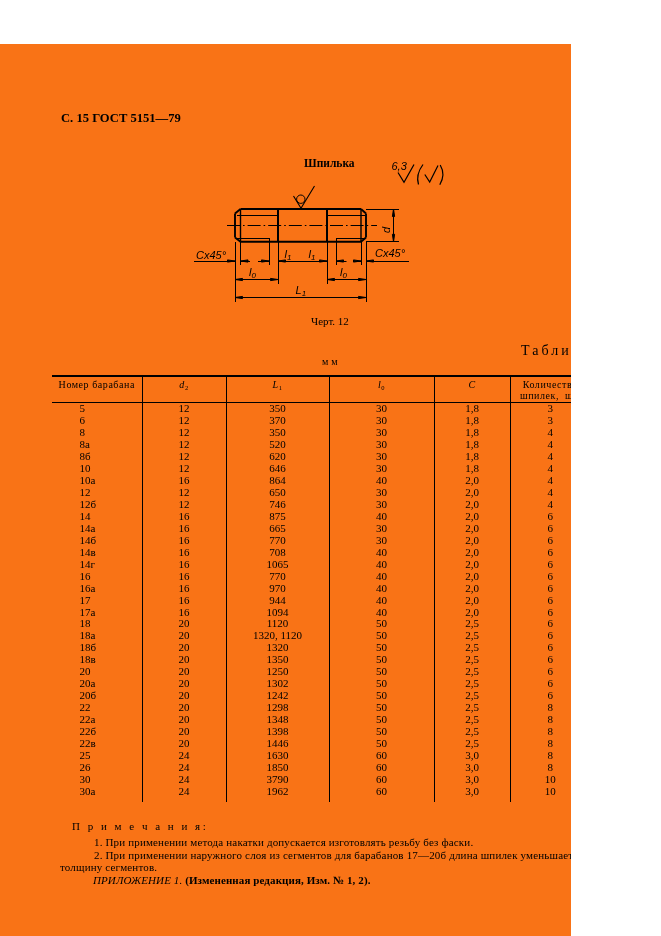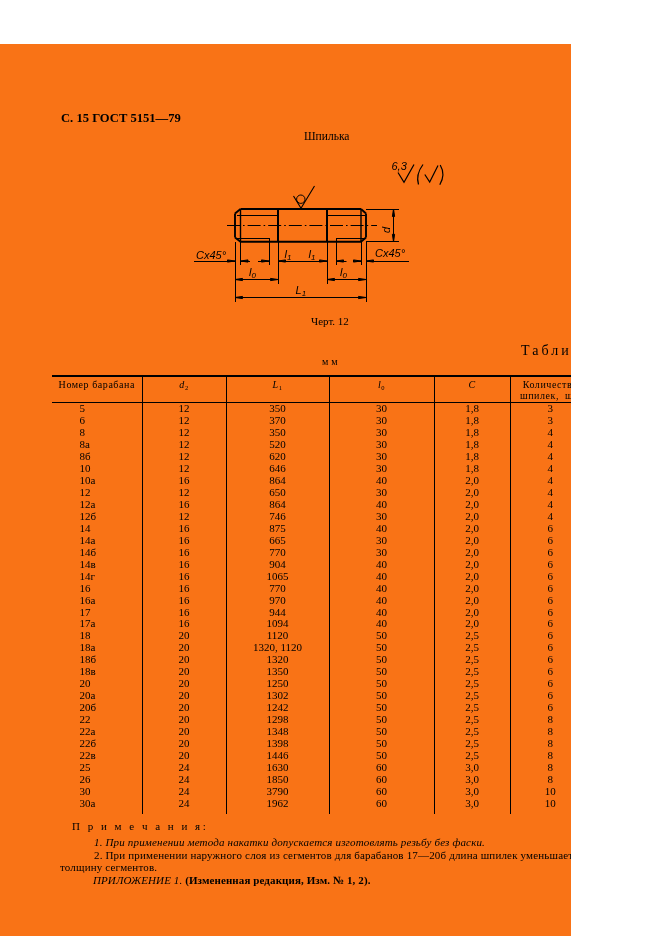--- a/index.html
+++ b/index.html
@@ -16,21 +16,21 @@
 table.t tbody tr:last-child td{height:16.5px;vertical-align:top;}
 table.t td.c1{text-align:left;padding-left:27.5px;}
 sub.s{font-size:6.5px;vertical-align:baseline;position:relative;top:2.5px;}
 </style>
 </head>
 <body>
 <div id="page">
 
 <div class="abs" style="left:61px;top:66.5px;font-size:12.6px;font-weight:bold;">С. 15 ГОСТ 5151—79</div>
 
-<div class="abs" style="left:304px;top:86px;font-size:11.5px;font-weight:normal;">Шпилька</div>
+<div class="abs" style="left:304px;top:113px;font-size:11.5px;font-weight:bold;">Шпилька</div>
 
 <svg class="abs" style="left:0;top:0;" width="661" height="300" viewBox="0 0 661 300" fill="none" stroke="#000" stroke-width="1">
 
  <g>
   <text x="391.5" y="126" font-family="Liberation Sans" font-style="italic" font-size="11" fill="#000" stroke="none">6,3</text>
   <polyline points="398,128.5 404,138.3 414,120.5" stroke-width="1.2"></polyline>
  </g>
 
  <g stroke-width="1.2">
   <path d="M 423,120.5 Q 415.5,130.5 418.5,140.5"></path>
@@ -230,28 +230,20 @@
         </tr>
 <tr>
           <td class="c1">12</td>
           <td>12</td>
           <td>650</td>
           <td>30</td>
           <td>2,0</td>
           <td>4</td>
         </tr>
 <tr>
-          <td class="c1">12а</td>
-          <td>16</td>
-          <td>864</td>
-          <td>40</td>
-          <td>2,0</td>
-          <td>4</td>
-        </tr>
-<tr>
           <td class="c1">12б</td>
           <td>12</td>
           <td>746</td>
           <td>30</td>
           <td>2,0</td>
           <td>4</td>
         </tr>
 <tr>
           <td class="c1">14</td>
           <td>16</td>
@@ -272,21 +264,21 @@
           <td class="c1">14б</td>
           <td>16</td>
           <td>770</td>
           <td>30</td>
           <td>2,0</td>
           <td>6</td>
         </tr>
 <tr>
           <td class="c1">14в</td>
           <td>16</td>
-          <td>904</td>
+          <td>708</td>
           <td>40</td>
           <td>2,0</td>
           <td>6</td>
         </tr>
 <tr>
           <td class="c1">14г</td>
           <td>16</td>
           <td>1065</td>
           <td>40</td>
           <td>2,0</td>
@@ -442,19 +434,19 @@
           <td>1962</td>
           <td>60</td>
           <td>3,0</td>
           <td>10</td>
         </tr>
 </tbody>
 </table>
 
 <div class="abs" style="left:72px;top:776px;font-size:11px;letter-spacing:2.5px;">П р и м е ч а н и я:</div>
 
-<div class="abs" style="left:94px;top:792px;font-size:11px;letter-spacing:0.16px;font-style:italic;">1. При применении метода накатки допускается изготовлять резьбу без фаски.</div>
+<div class="abs" style="left:94px;top:792px;font-size:11px;letter-spacing:0.16px;">1. При применении метода накатки допускается изготовлять резьбу без фаски.</div>
 
 <div class="abs" style="left:60px;top:804.5px;font-size:11px;letter-spacing:0.17px;width:545px;white-space:normal;text-indent:34px;line-height:12.6px;">2. При применении наружного слоя из сегментов для барабанов 17—20б длина шпилек уменьшается на толщину сегментов.</div>
 
 <div class="abs" style="left:93px;top:830px;font-size:11px;letter-spacing:0.1px;"><i>ПРИЛОЖЕНИЕ 1.</i> <b>(Измененная редакция, Изм. № 1, 2).</b></div>
 
 </div>
 
 </body></html>

